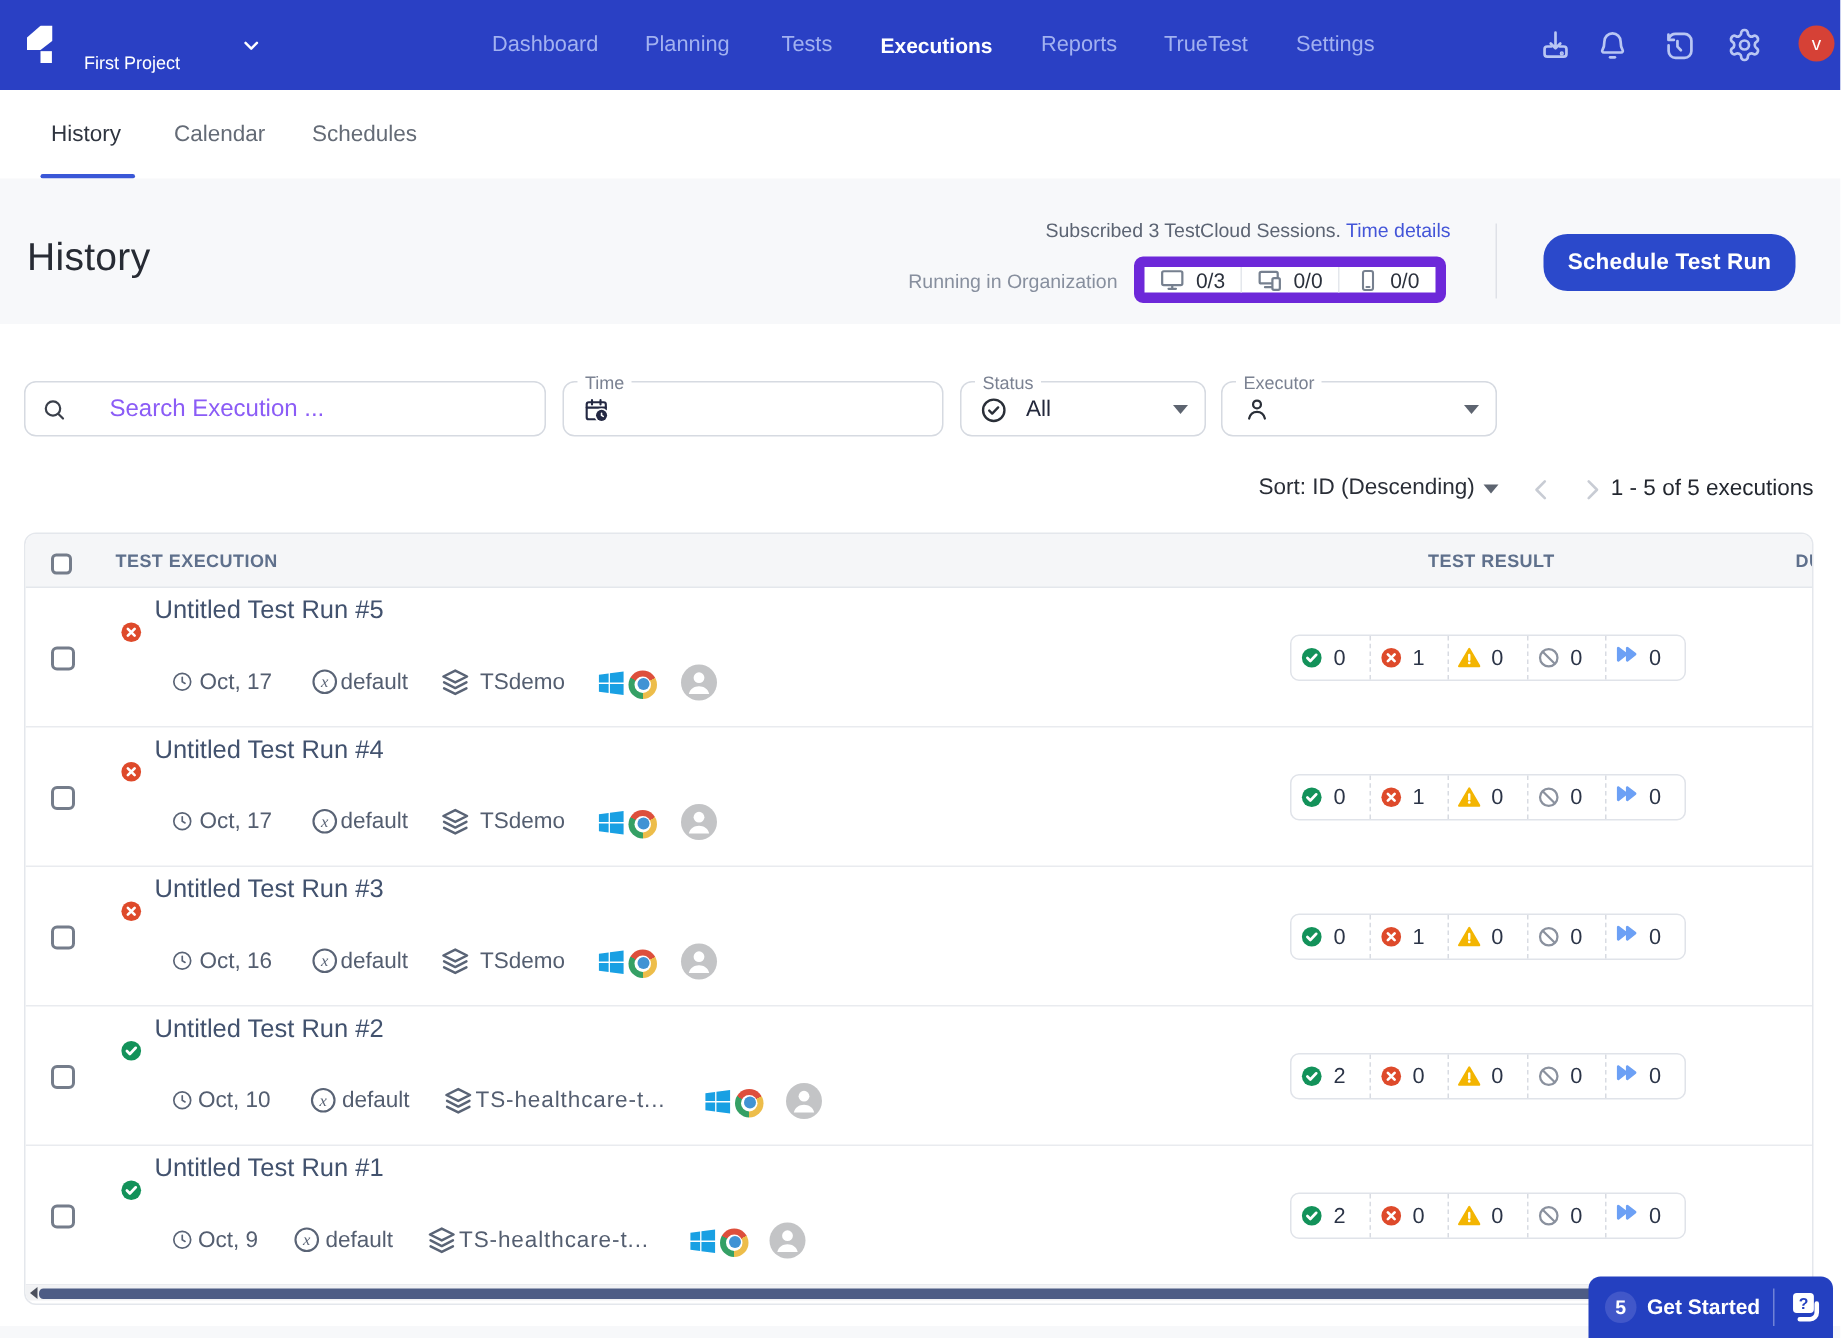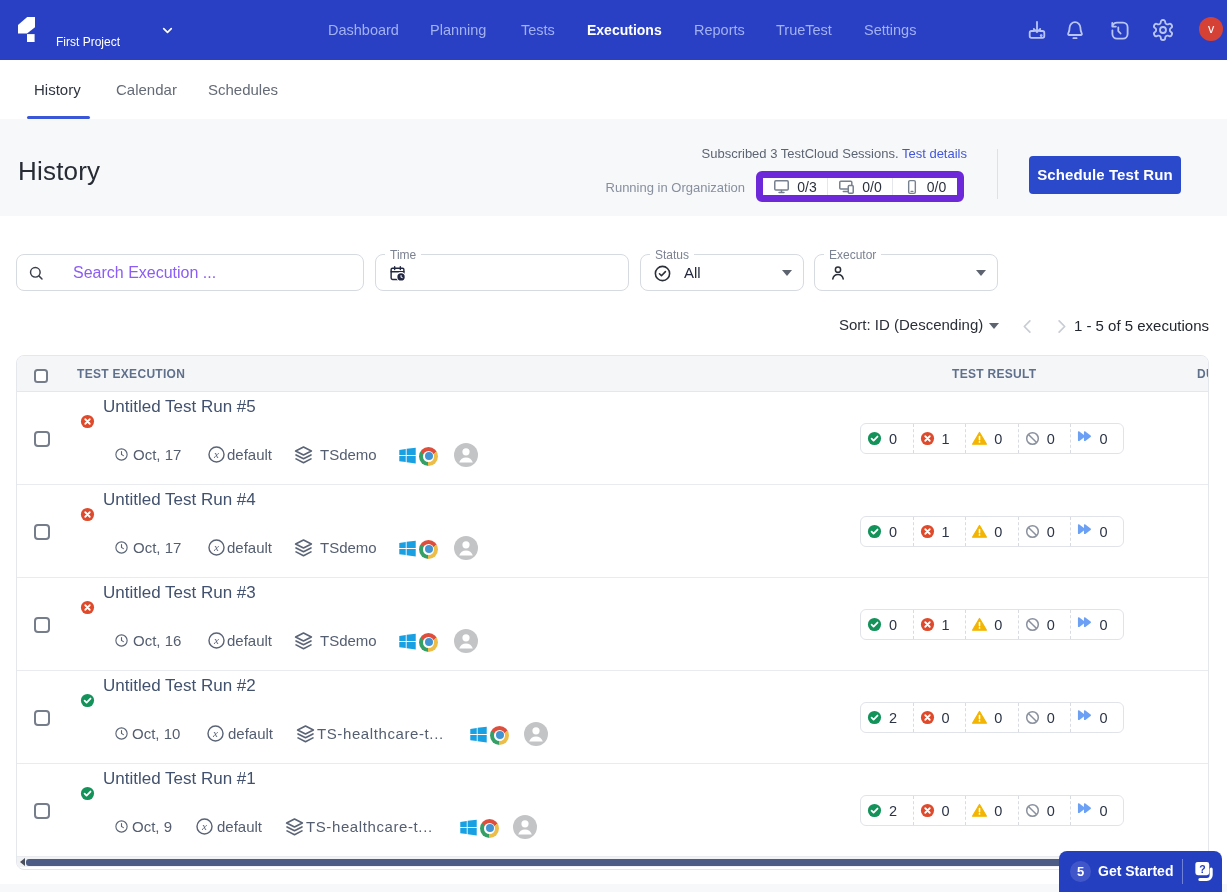--- a/index.html
+++ b/index.html
@@ -20,21 +20,21 @@
 
 #band { position:absolute; left:0; top:119px; width:1227px; height:97px; background:#f7f8fa; }
 #h1 { position:absolute; left:18px; top:156px; font-size:26px; font-weight:400; color:#272b34; letter-spacing:0.2px; }
 #sub { position:absolute; top:146px; right:260px; font-size:13px; color:#5c6473; }
 #sub a { color:#4355d8; text-decoration:none; }
 #runorg { position:absolute; top:180px; right:482px; font-size:13px; font-weight:400; color:#878f9e; }
 #counters { position:absolute; left:756px; top:171px; width:208px; height:31px; background:#fff; border:7px solid #6d28d9; border-radius:6px; display:flex; }
 #counters .cell { flex:1; display:flex; align-items:center; justify-content:center; gap:7px; font-size:14px; font-weight:500; color:#2b313c; }
 #counters .cell + .cell { border-left:1px solid #e4e7ec; }
 #vdiv { position:absolute; left:997px; top:149px; width:1px; height:50px; background:#dfe1e7; }
-#schedbtn { position:absolute; left:1029px; top:156px; width:152px; height:38px; background:#2b49cb; border-radius:4px; color:#fff; font-size:15px; font-weight:700; text-align:center; line-height:38px; letter-spacing:0.1px; }
+#schedbtn { position:absolute; left:1029px; top:156px; width:168px; height:38px; background:#2b49cb; border-radius:16px; color:#fff; font-size:15px; font-weight:700; text-align:center; line-height:38px; letter-spacing:0.1px; }
 
 .fld { position:absolute; top:254px; height:37px; border:1px solid #d6dae1; border-radius:8px; background:#fff; }
 .fld .lbl { position:absolute; top:-7px; left:9px; background:#fff; padding:0 5px; font-size:12px; color:#7b8292; }
 .ph { position:absolute; left:31px; top:0; line-height:35px; font-size:16px; color:#8b5cf6;margin-left:25px; }
 .val { position:absolute; top:0; line-height:35px; font-size:15px; color:#23283c; font-weight:500; }
 .selarrow { position:absolute; right:11px; top:15px; width:0; height:0; border-left:5.5px solid transparent; border-right:5.5px solid transparent; border-top:6.5px solid #5d6470; }
 
 #sortlab { position:absolute; left:839px; top:316px; font-size:15px; color:#2a2e37; }
 #sortarrow { position:absolute; left:989px; top:323px; width:0; height:0; border-left:5.5px solid transparent; border-right:5.5px solid transparent; border-top:6.5px solid #5d6470; }
 #count { position:absolute; top:317px; right:18px; font-size:15px; color:#23272f; }
@@ -110,21 +110,21 @@
 
 <div id="tabs">
   <span class="tab active" style="left:34px">History</span>
   <span class="tab" style="left:116px">Calendar</span>
   <span class="tab" style="left:208px">Schedules</span>
   <div id="tabline"></div>
 </div>
 
 <div id="band"></div>
 <div id="h1">History</div>
-<div id="sub">Subscribed 3 TestCloud Sessions. <a>Test details</a></div>
+<div id="sub">Subscribed 3 TestCloud Sessions. <a>Time details</a></div>
 <div id="runorg">Running in Organization</div>
 <div id="counters">
   <div class="cell"><svg width="17" height="17" viewBox="0 0 24 24" fill="none" stroke="#76808f" stroke-width="2.1">
         <rect x="2.5" y="4" width="19" height="13" rx="1.5"></rect>
         <path d="M8.5 20.5h7M12 17.5v3" stroke-linecap="round"></path>
       </svg>0/3</div>
   <div class="cell"><svg width="17" height="17" viewBox="0 0 24 24" fill="none" stroke="#76808f" stroke-width="2.1">
         <rect x="2.5" y="4.5" width="17" height="11" rx="1.5"></rect>
         <path d="M7.5 19h6" stroke-linecap="round"></path>
         <rect x="14.5" y="10.5" width="7" height="11" rx="1.5" fill="#fff"></rect>

